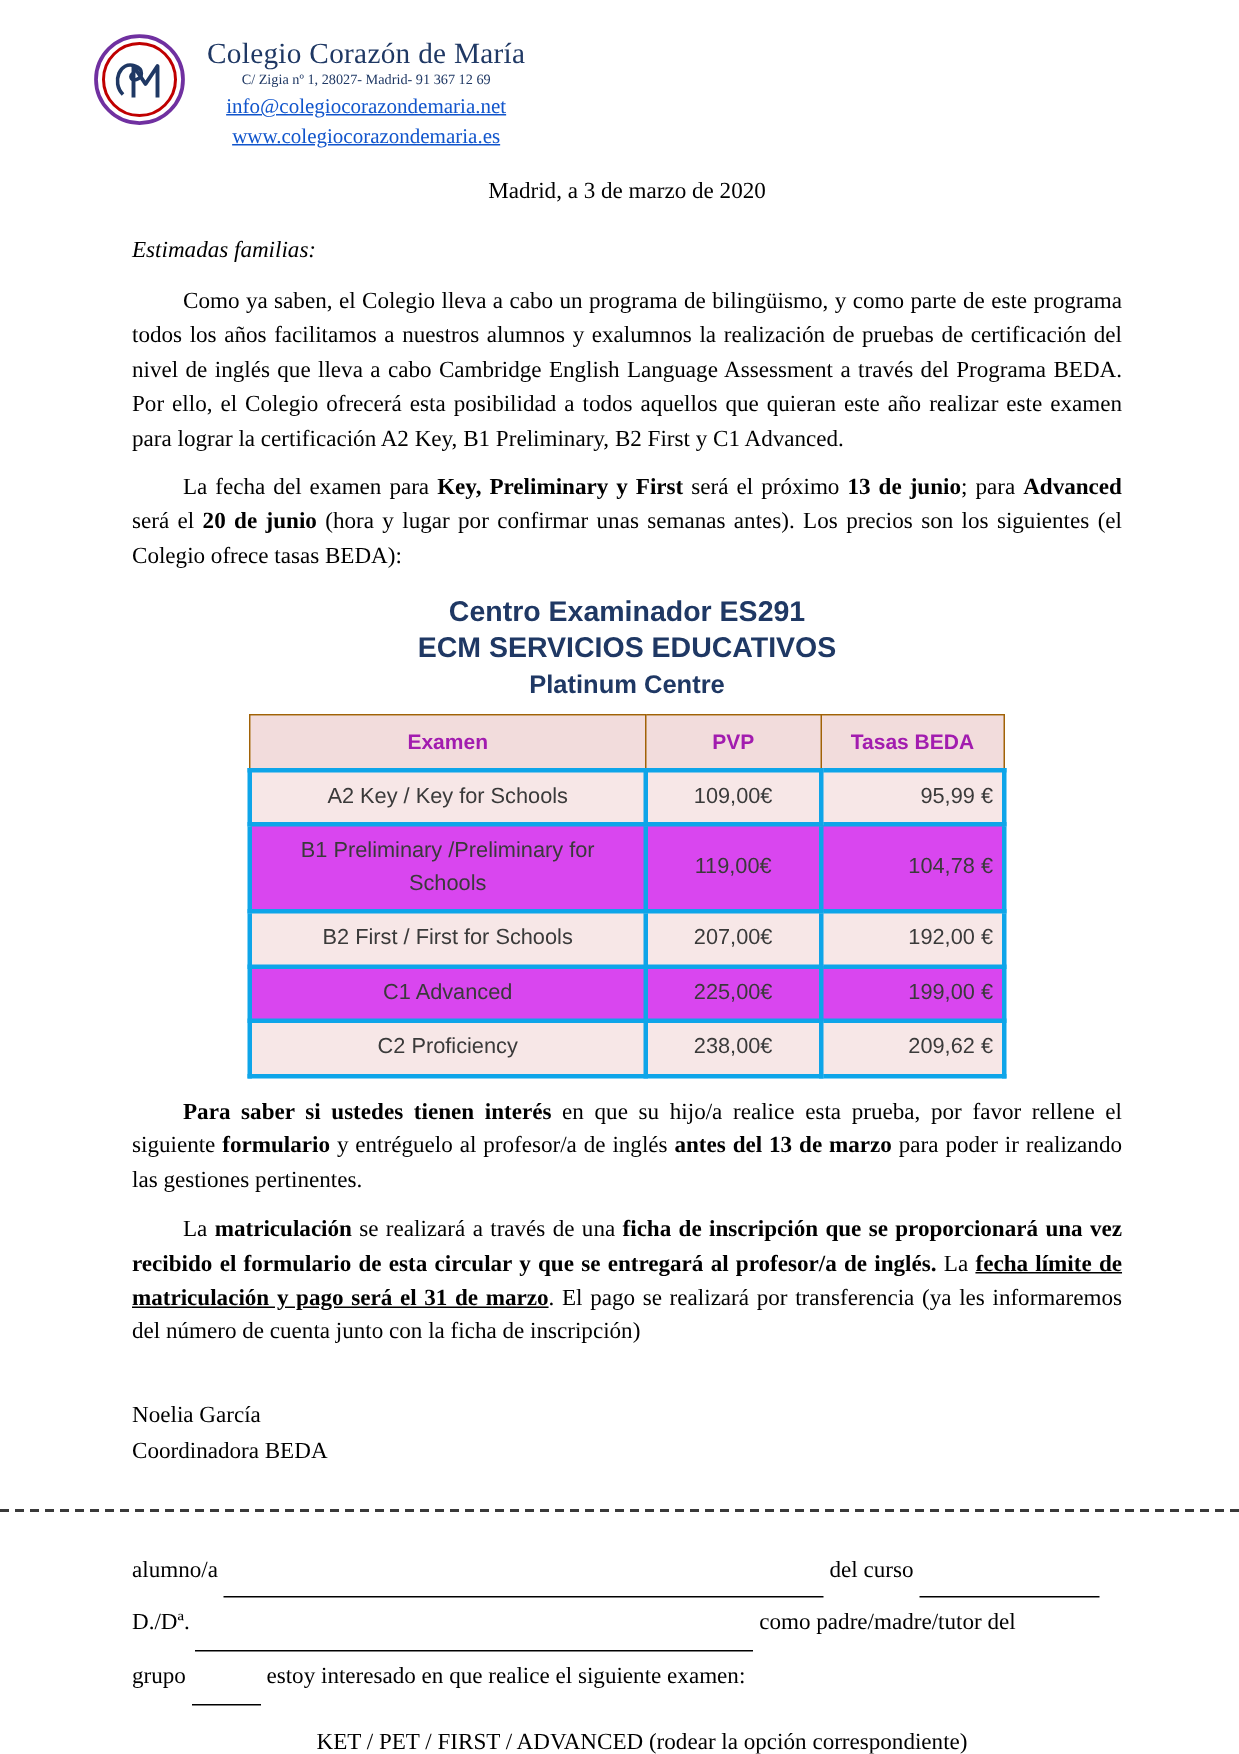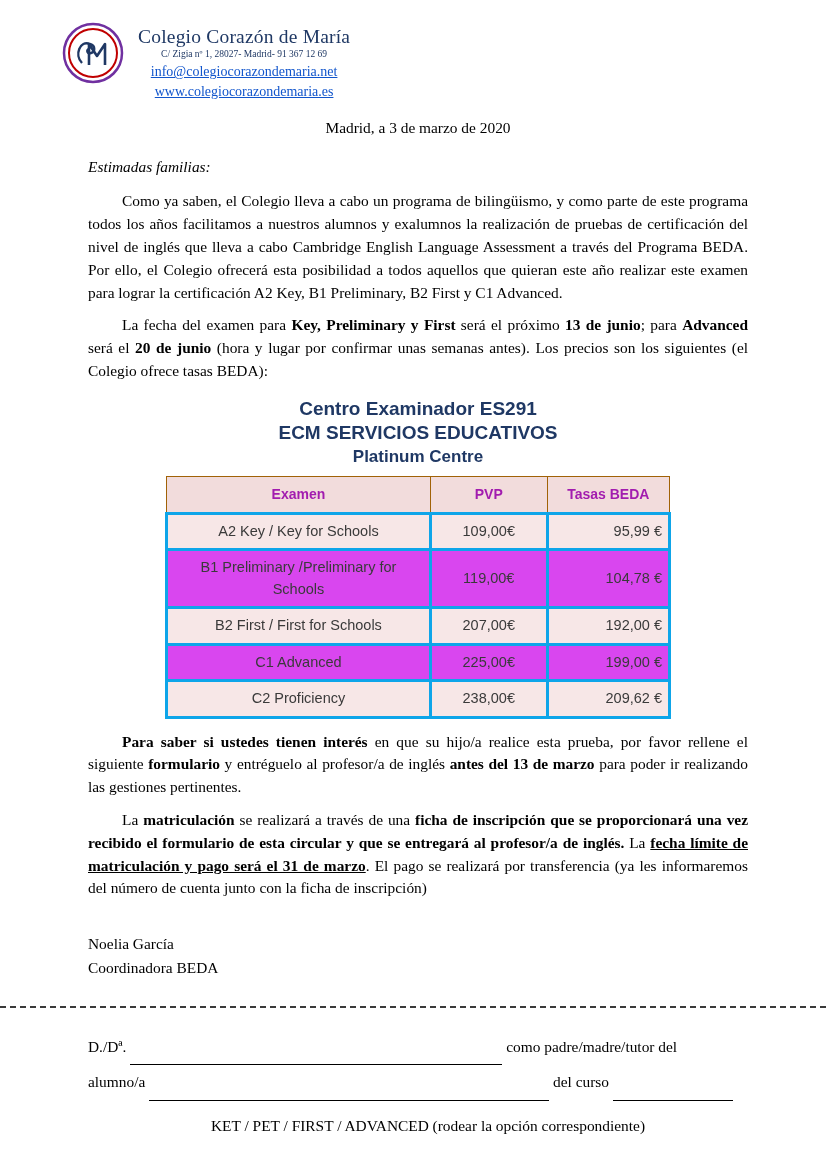--- a/index.html
+++ b/index.html
@@ -248,27 +248,32 @@
       <div style="height:14px"></div>
       <div>Noelia García</div>
       <div>Coordinadora BEDA</div>
     </div>
   </div>
 
   <div class="cutline"></div>
 
   <div class="form">
     <div class="row">
-      <span>D./Dª.</span>
-      <span class="blank b-long">&nbsp;</span>
-      <span>como  padre/madre/tutor  del</span>
-    </div>
-    <div class="row">
       <span>alumno/a</span>
       <span class="blank b-long2">&nbsp;</span>
       <span>del  curso</span>
       <span class="blank b-mid">&nbsp;</span>
     </div>
+    <div class="row">
+      <span>D./Dª.</span>
+      <span class="blank b-long">&nbsp;</span>
+      <span>como  padre/madre/tutor  del</span>
+    </div>
+    <div class="row">
+      <span>grupo</span>
+      <span class="blank b-short">&nbsp;</span>
+      <span>estoy interesado en que realice el siguiente examen:</span>
+    </div>
     <div class="exam-options">KET / PET / FIRST / ADVANCED (rodear la opción correspondiente)</div>
 
   </div>
 
 </div>
 
 </body></html>

